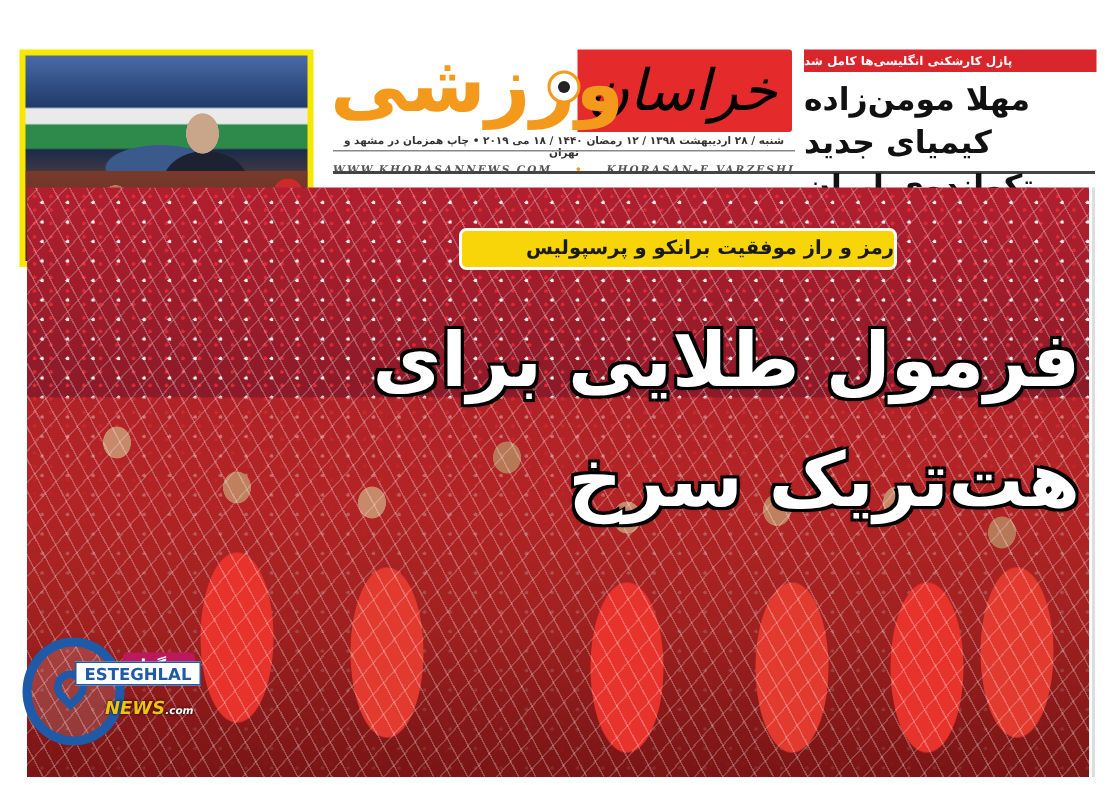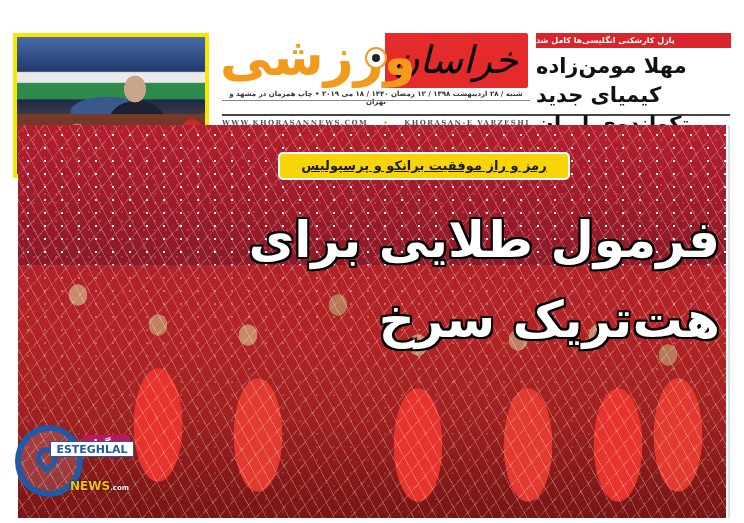--- a/index.html
+++ b/index.html
@@ -65,21 +65,21 @@
     background: #222; border-radius: 50%;
   }
   .dateline {
     position: absolute; left: 222px; top: 90px; width: 308px; text-align: center;
     font-size: 7px; color: #333; direction: rtl; font-weight: bold;
   }
   .website-line {
     position: absolute; left: 222px; top: 100px; width: 308px; height: 10px;
     border-top: 1px solid #888; display: flex; justify-content: space-between;
     font-size: 7px; font-weight: bold; color: #555; letter-spacing: 1.4px;
-    font-family: "DejaVu Serif", serif; padding-top: 17px;
+    font-family: "DejaVu Serif", serif; padding-top: 7px; font-style: italic;
   }
   .rule-main { position: absolute; left: 222px; top: 114px; width: 508px; height: 2px; background: #444; }
 
   
   .right-kicker {
     position: absolute; left: 536px; top: 33px; width: 195px; height: 15px;
     background: #d8262c; color: #ffffff; font-size: 8px; font-weight: bold;
     text-align: left; line-height: 15px; direction: rtl;
   }
   .right-title {
@@ -116,24 +116,24 @@
       radial-gradient(ellipse 30px 70px at 660px 170px, #e33a30 80%, transparent 82%),
       linear-gradient(180deg, rgba(200,40,40,0.6), rgba(120,20,20,0.9));
   }
   .confetti {
     position: absolute; inset: 0;
     background:
       repeating-linear-gradient(62deg, transparent 0 9px, rgba(255,255,255,0.25) 9px 10px),
       repeating-linear-gradient(-48deg, transparent 0 13px, rgba(255,255,255,0.2) 13px 14px);
   }
   .sub-banner {
-    position: absolute; left: 278px; top: 152px; width: 292px; height: 28px;
+    position: absolute; left: 306px; top: 152px; width: 292px; height: 28px;
     background: #f8d508; border: 2px solid #ffffff; border-radius: 5px;
     font-size: 13px; font-weight: bold; color: #1a1a1a; direction: rtl;
-    text-align: center; line-height: 24px; text-decoration: underline;
+    line-height: 24px;
   }
   .headline {
     position: absolute; left: 30px; top: 200px; width: 690px; height: 80px;
     text-align: right; direction: rtl; color: #ffffff;
     font-size: 50px; font-weight: bold; line-height: 80px;
     text-shadow: 0 0 3px #000, 0 0 3px #000, 2px 2px 0 #000, -2px -2px 0 #000, 2px -2px 0 #000, -2px 2px 0 #000;
   }
 
   
   .watermark { position: absolute; left: 10px; top: 425px; width: 125px; height: 90px; }
@@ -149,22 +149,22 @@
     position: absolute; left: 72px; top: 10px; width: 48px; height: 18px;
     background: #be185d; color: #fff; font-size: 11px; font-weight: bold;
     text-align: center; line-height: 18px; border-radius: 3px; direction: rtl;
   }
   .wm-esteghlal {
     position: absolute; left: 40px; top: 16px; width: 84px; height: 16px;
     background: #ffffff; color: #1f5aa8; font-size: 11px; font-weight: bold;
     text-align: center; line-height: 16px; border: 1px solid #1f5aa8;
   }
   .wm-news {
-    position: absolute; left: 60px; top: 54px; font-size: 12px; font-weight: bold;
-    color: #f3c20f; text-shadow: 0 0 2px #000;
+    position: absolute; left: 60px; top: 40px; font-size: 12px; font-weight: bold;
+    color: #f3c20f; text-shadow: 0 0 2px #000; font-style: italic;
   }
   .wm-news .dotcom { font-size: 7px; color: #ffffff; }
 
   .frame-right { position: absolute; left: 728px; top: 125px; width: 2px; height: 393px; background: #ddd; }
 </style>
 </head>
 <body>
 
 <div class="inset">
   <div class="inset-photo">

